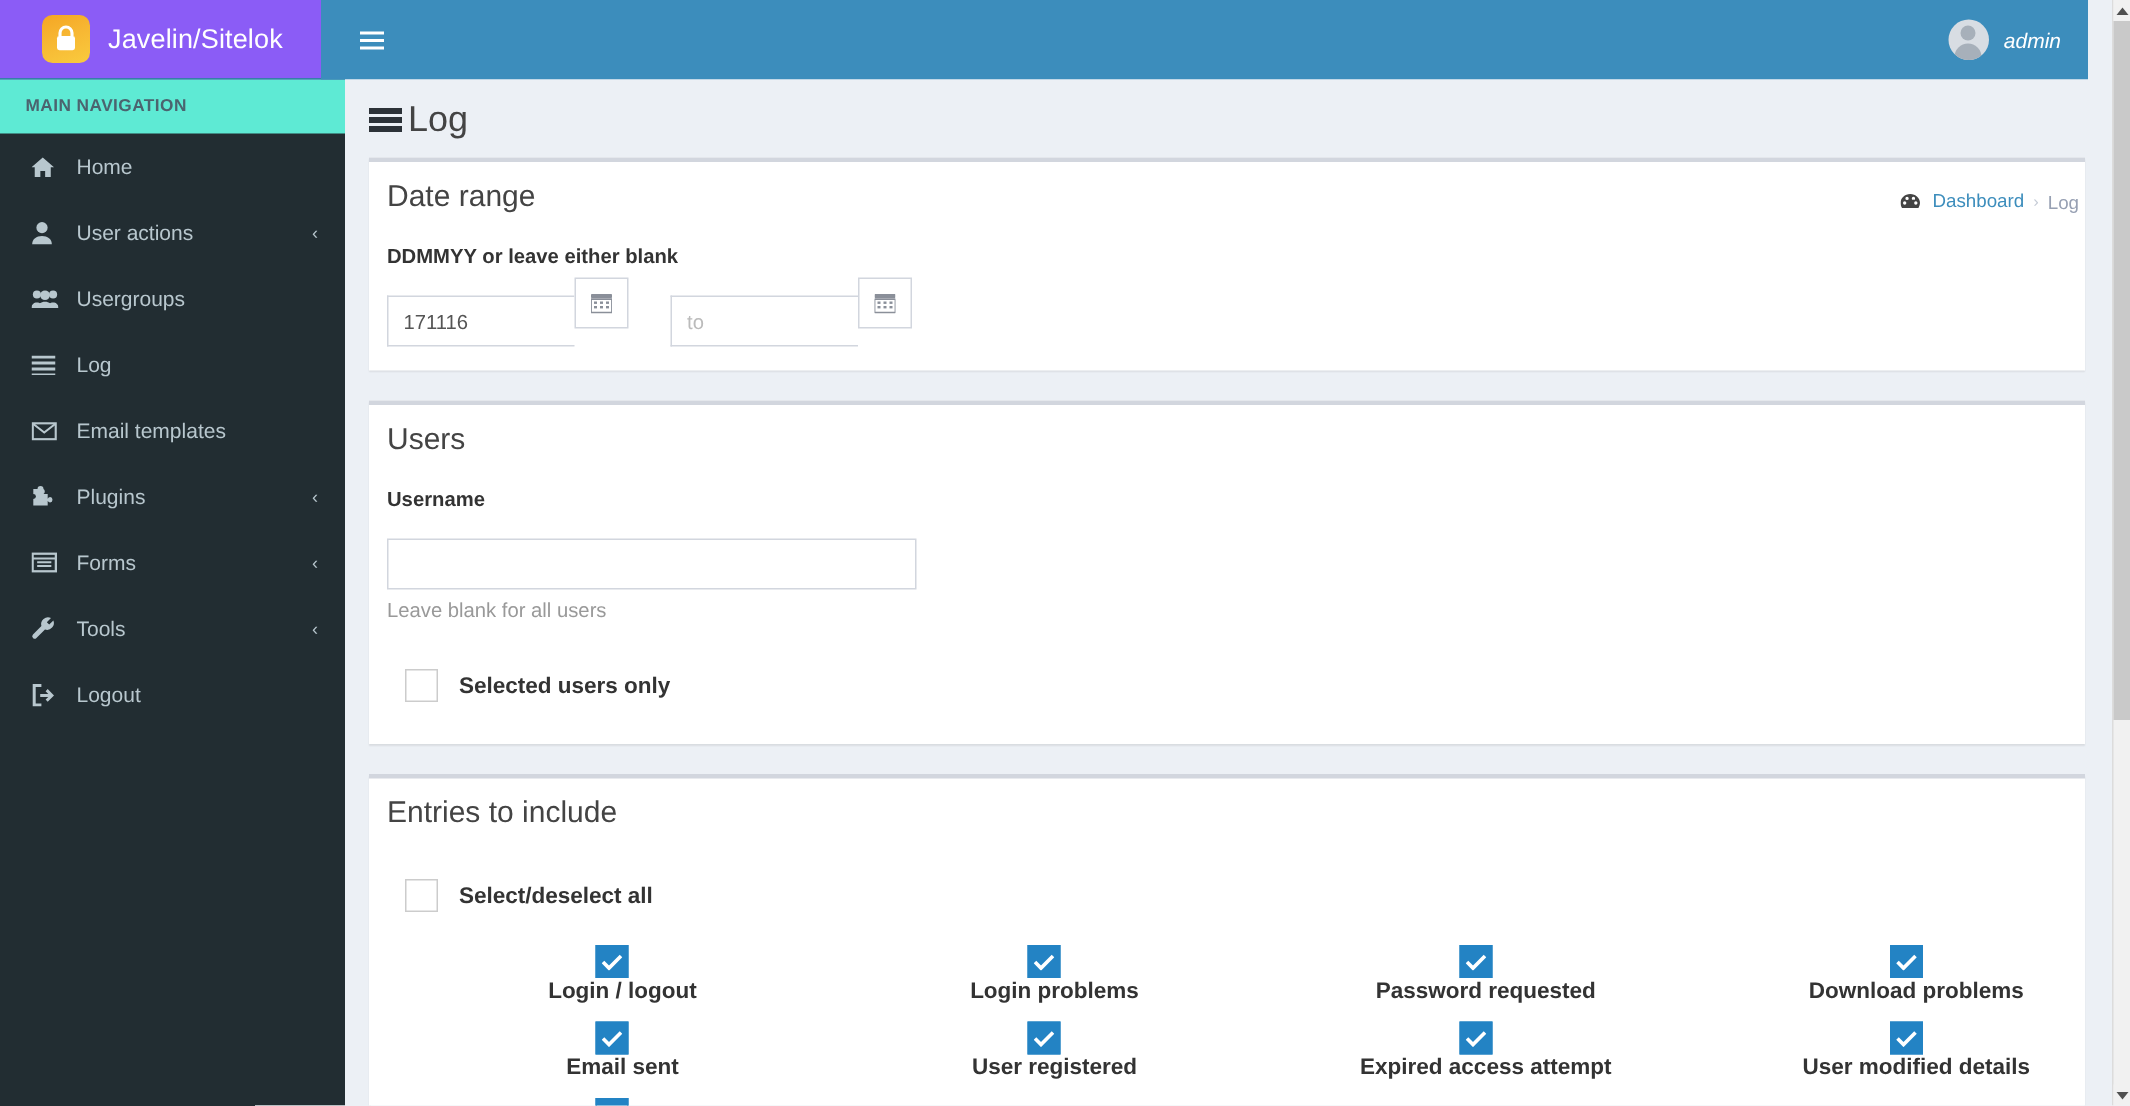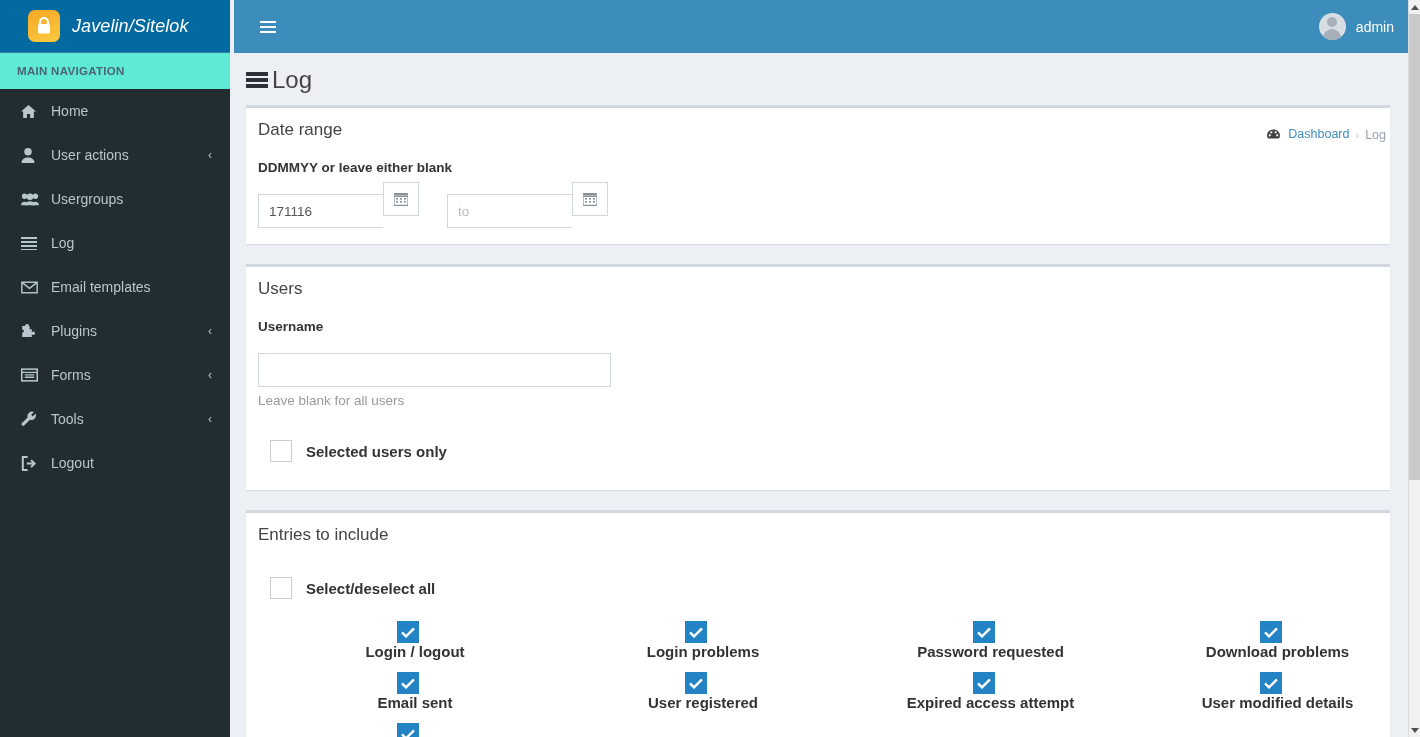--- a/index.html
+++ b/index.html
@@ -13,25 +13,24 @@
   #app { position: relative; width: 1420px; height: 737px; overflow: hidden; }
 
   
   .sidebar {
     position: absolute; left: 0; top: 0;
     width: 230px; height: 737px;
     background: #222d32;
   }
   .logo {
     height: 53px; width: 230px;
-    background: #0369a1;
+    background: #8b5cf6;
     display: flex; align-items: center;
     padding-left: 28px;
     border-bottom: 1px solid #367fa9;
-    font-style: italic;
   }
   .logo-mark {
     width: 32px; height: 32px; border-radius: 7px;
     background: linear-gradient(160deg, #f5a623 0%, #f7b733 45%, #f9cb3e 100%);
     display: flex; align-items: center; justify-content: center;
     flex: 0 0 auto;
   }
   .logo-mark svg { display: block; }
   .logo-text {
     color: #ffffff; font-size: 18px; margin-left: 12px;
@@ -56,23 +55,24 @@
   }
   .nav-item .nlabel { margin-left: 8px; white-space: nowrap; }
   .nav-item .ncaret {
     position: absolute; right: 18px; top: 50%;
     transform: translateY(-50%); font-size: 12px; color: #b8c7ce;
     line-height: 1;
   }
 
   
   .navbar {
-    position: absolute; left: 234px; top: 0;
+    position: absolute; left: 214px; top: 0;
     width: 1178px; height: 53px;
     background: #3c8dbc;
+    font-style: italic;
   }
   .hamburger {
     position: absolute; left: 14px; top: 0; height: 53px;
     width: 40px; display: flex; align-items: center; justify-content: center;
     cursor: pointer;
   }
   .hamburger i {
     display: block; width: 16px; height: 2px; background: #fff;
     box-shadow: 0 -5px 0 #fff, 0 5px 0 #fff;
   }
@@ -127,21 +127,21 @@
   
   .panels { padding: 0 18px 0 16px; }
   .box {
     background: #ffffff;
     border-top: 3px solid #d2d6de;
     box-shadow: 0 1px 1px rgba(0,0,0,.08);
     margin-bottom: 20px;
   }
   .box-header { padding: 12px 10px 6px 12px; }
   .box-title {
-    font-size: 17px; color: #444; font-weight: normal; margin: 0;
+    font-size: 20px; color: #444; font-weight: normal; margin: 0;
   }
   .box-body { padding: 4px 12px 16px 12px; }
 
   .ctrl-label {
     font-size: 13.5px; font-weight: bold; color: #333;
     margin: 10px 0 7px 0; display: block;
   }
   .help-block {
     font-size: 13.5px; color: #999; margin: 6px 0 0 0;
   }

